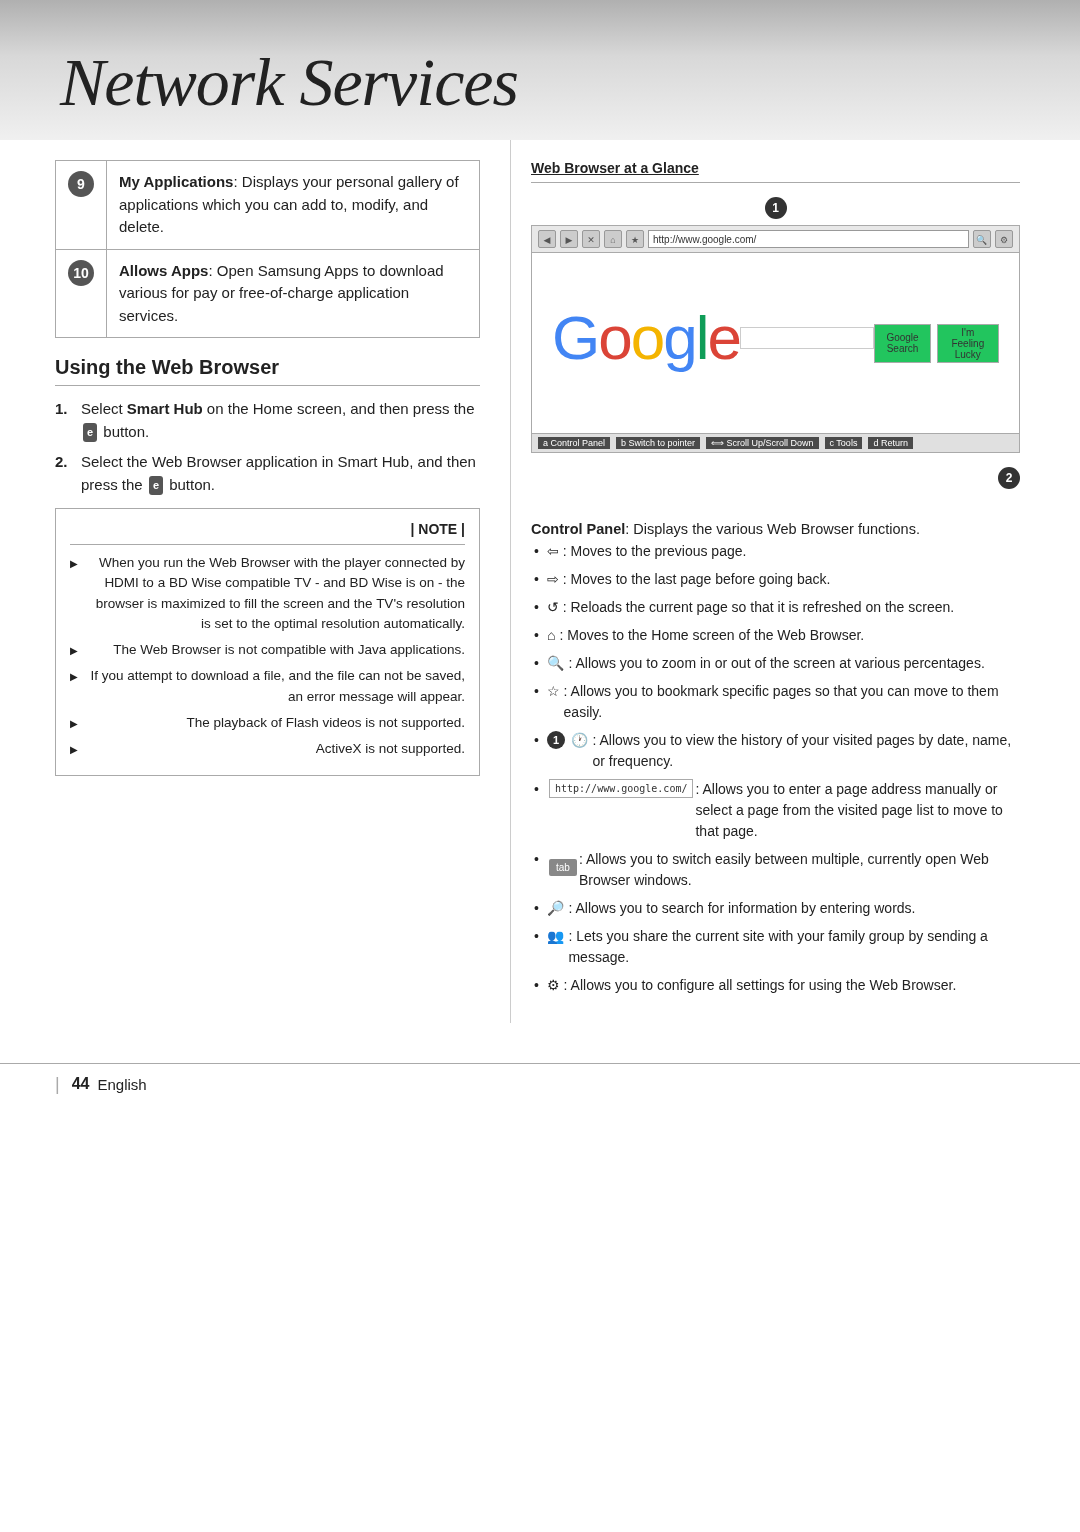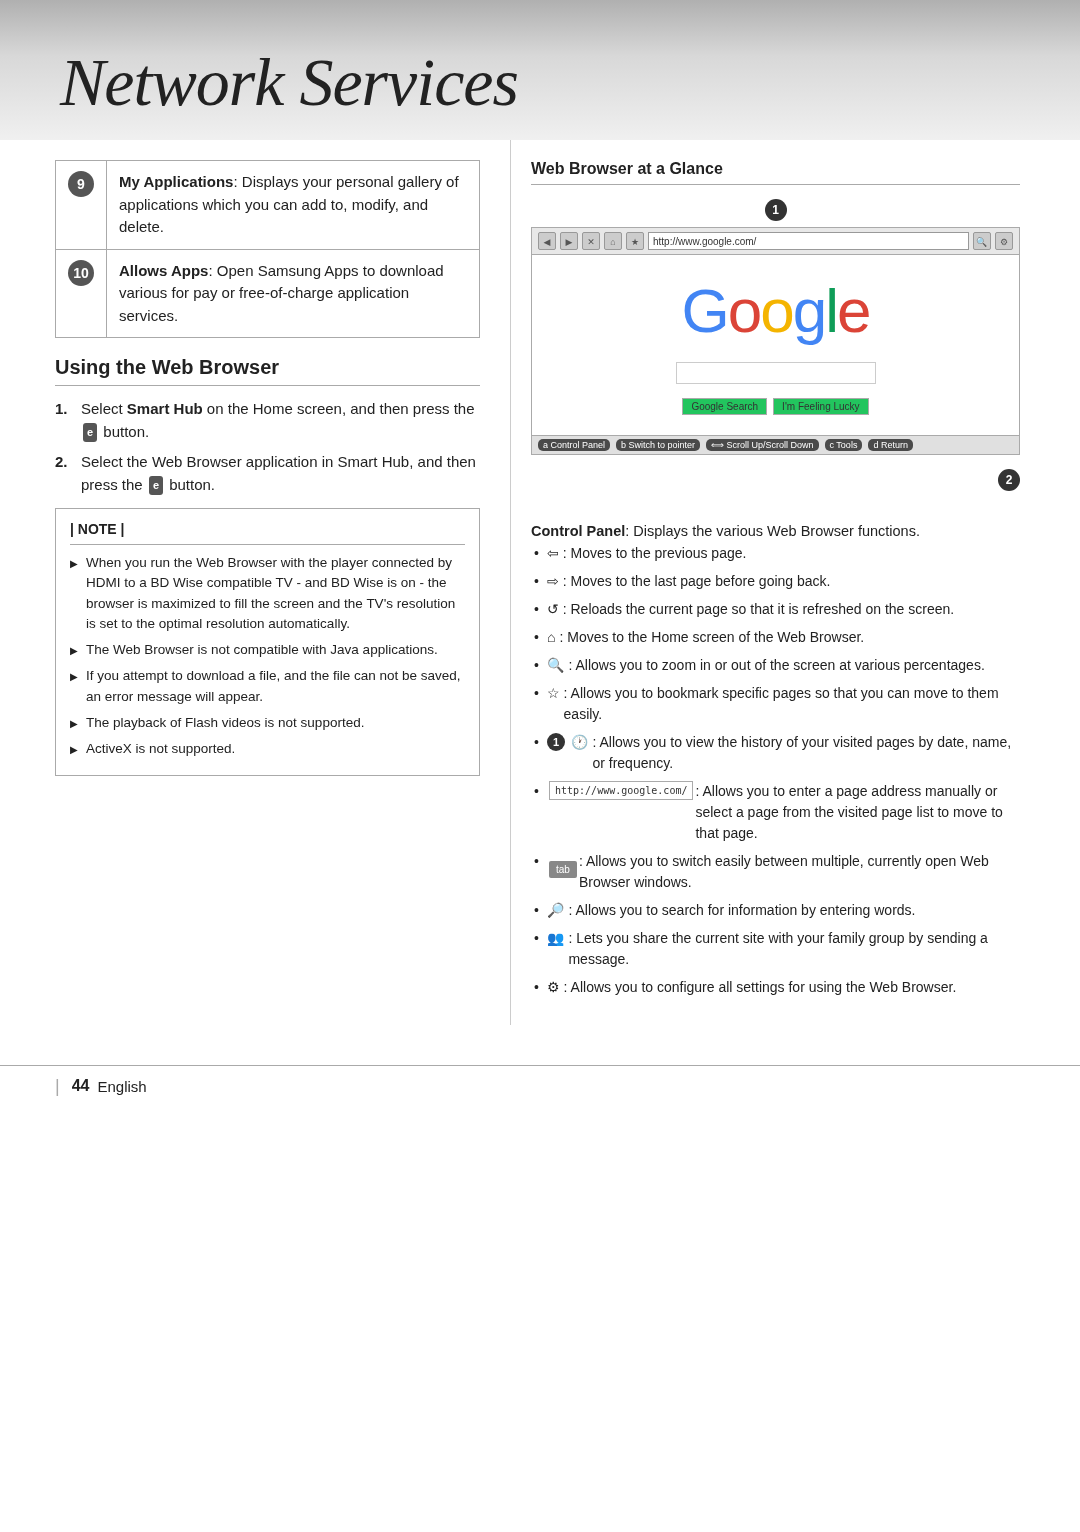--- a/index.html
+++ b/index.html
@@ -129,20 +129,21 @@
       font-weight: bold;
       vertical-align: middle;
     }
     
     .note-box {
       border: 1px solid #aaa;
       padding: 10px 14px;
       margin: 12px 0;
       font-size: 14px;
       line-height: 1.5;
+      text-align: right;
     }
     .note-label {
       font-weight: bold;
       font-size: 14px;
       border-bottom: 1px solid #aaa;
       padding-bottom: 4px;
       margin-bottom: 8px;
     }
     .note-items {
       list-style: none;
@@ -157,25 +158,26 @@
     }
     .note-items li::before {
       content: '▶';
       position: absolute;
       left: 0;
       font-size: 10px;
       top: 3px;
     }
     
     .wb-heading {
-      font-size: 16px;
+      font-size: 14px;
       font-weight: bold;
       border-bottom: 1px solid #aaa;
       padding-bottom: 6px;
       margin-bottom: 14px;
+      text-decoration: underline;
     }
     
     .browser-mockup {
       border: 1px solid #aaa;
       background: #fff;
       margin-bottom: 14px;
       position: relative;
     }
     .browser-toolbar {
       background: #e8e8e8;
@@ -206,21 +208,21 @@
       padding: 0 4px;
       display: flex;
       align-items: center;
       color: #333;
     }
     .browser-body {
       padding: 20px;
       text-align: center;
       min-height: 180px;
       display: flex;
-      flex-direction: column;
+      flex-direction: row;
       align-items: center;
       justify-content: space-between;
     }
     .google-logo {
       font-family: Arial, sans-serif;
       font-size: 62px;
       font-weight: normal;
       letter-spacing: -2px;
       margin-bottom: 12px;
     }
@@ -255,21 +257,21 @@
       color: #333;
       display: flex;
       align-items: center;
       gap: 6px;
     }
     .status-pill {
       background: #4a4a4a;
       color: #fff;
       font-size: 9px;
       padding: 1px 5px;
-      border-radius: 5px;
+      border-radius: 0;
     }
     .callout-circle {
       display: inline-flex;
       align-items: center;
       justify-content: center;
       width: 22px;
       height: 22px;
       border-radius: 50%;
       background: #333;
       color: #fff;

